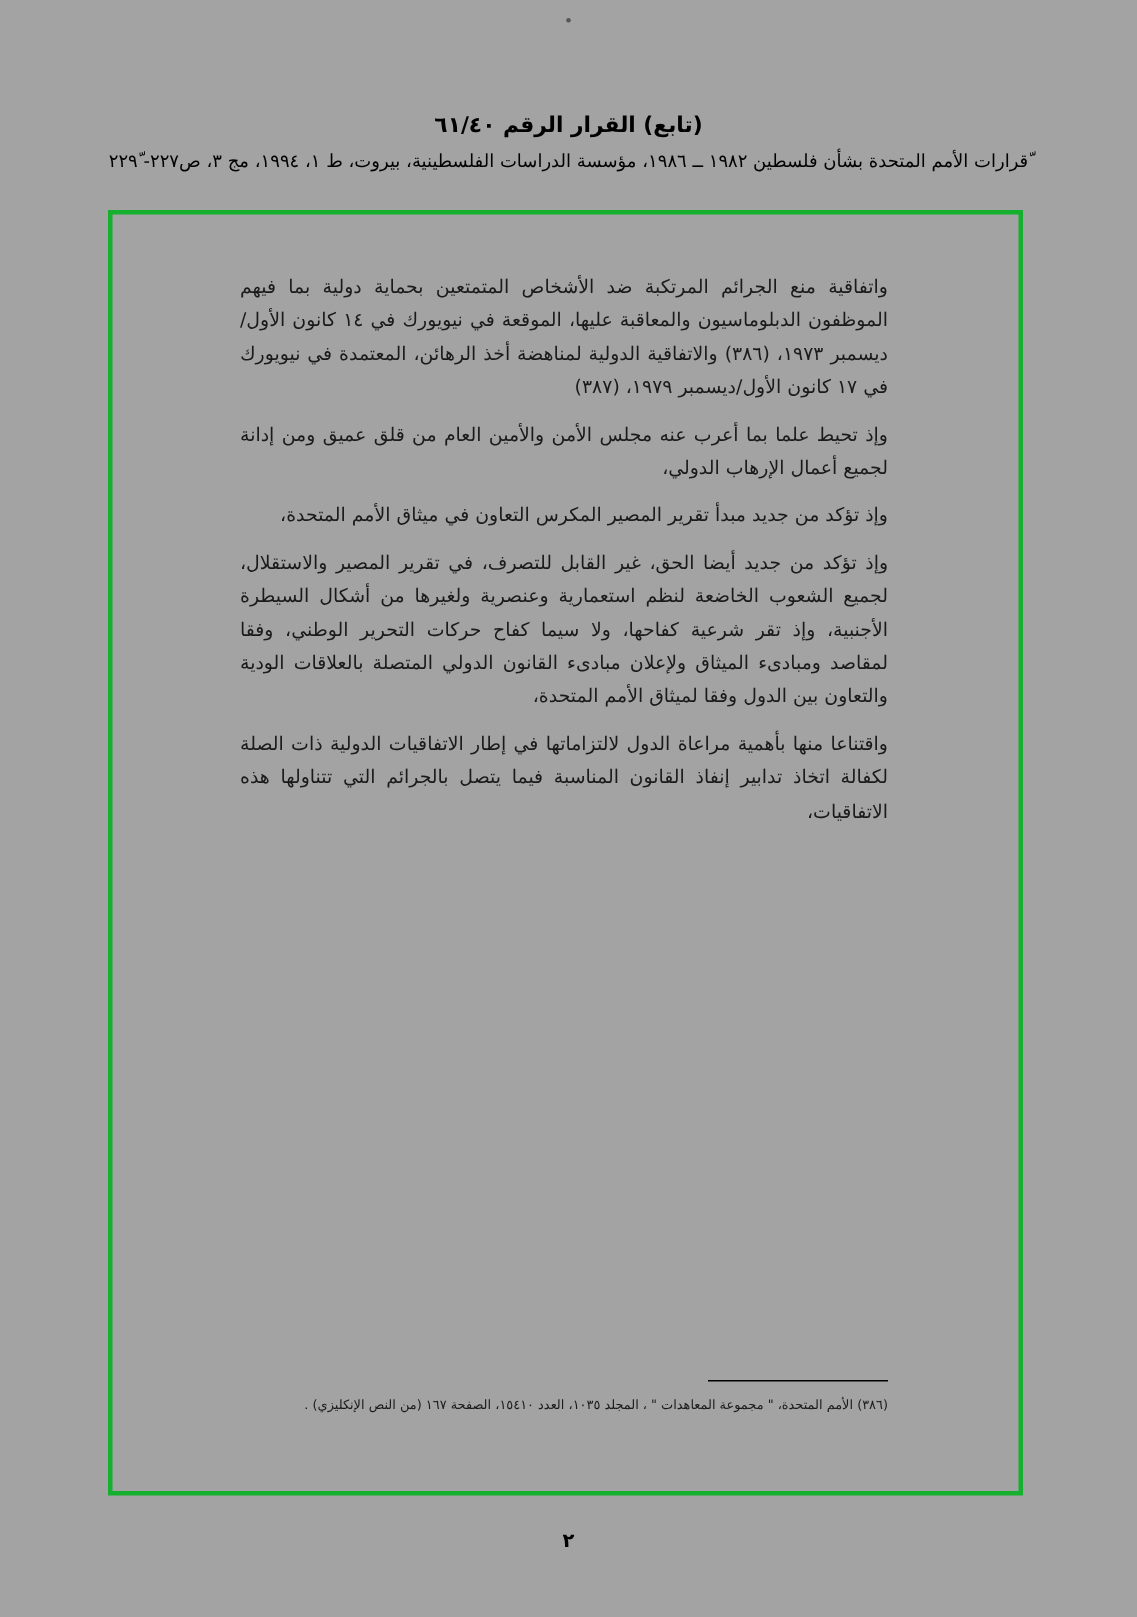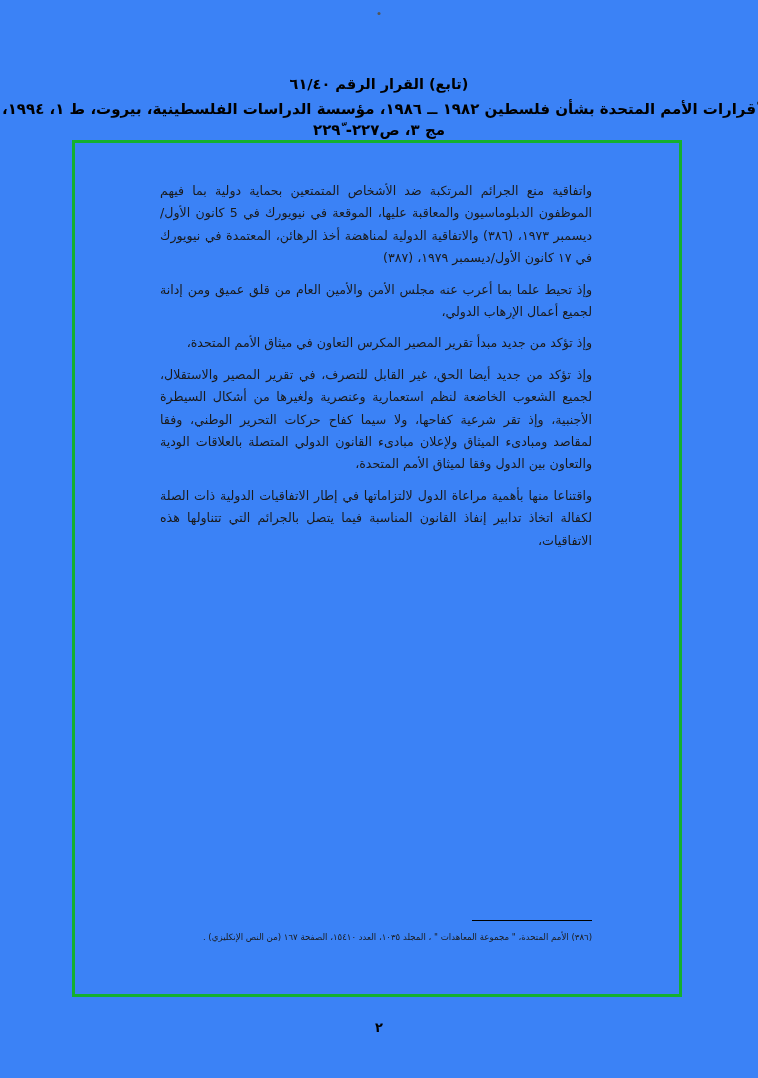--- a/index.html
+++ b/index.html
@@ -4,21 +4,21 @@
 <style>
   html, body {
     margin: 0;
     padding: 0;
     background: #ffffff;
   }
   .page {
     position: relative;
     width: 758px;
     height: 1078px;
-    background: #3b82f6;
+    background: #a3a3a3;
     font-family: "DejaVu Sans", "Liberation Sans", sans-serif;
     overflow: hidden;
   }
   .top-dot {
     position: absolute;
     top: 12px;
     left: 50%;
     transform: translateX(-50%);
     width: 3px;
     height: 3px;
@@ -34,22 +34,22 @@
   }
   .header-title {
     font-size: 14.5px;
     font-weight: bold;
     color: #000;
     letter-spacing: 0px;
     line-height: 1.4;
   }
   .header-sub {
     margin-top: 5px;
-    font-size: 15px;
-    font-weight: bold;
+    font-size: 12px;
+    font-weight: normal;
     color: #000;
     line-height: 1.4;
     direction: rtl;
   }
   .frame {
     position: absolute;
     top: 140px;
     left: 72px;
     width: 610px;
     height: 857px;
@@ -113,21 +113,21 @@
   <div class="top-dot"></div>
 
   <div class="header">
     <div class="header-title">(تابع) القرار الرقم ٦١/٤٠</div>
     <div class="header-sub">ّقرارات الأمم المتحدة بشأن فلسطين ١٩٨٢ ــ ١٩٨٦، مؤسسة الدراسات الفلسطينية، بيروت، ط ١، ١٩٩٤، مج ٣، ص٢٢٧- ٢٢٩ّ</div>
   </div>
 
   <div class="frame"></div>
 
   <div class="content">
-    <p class="para">واتفاقية منع الجرائم المرتكبة ضد الأشخاص المتمتعين بحماية دولية بما فيهم الموظفون الدبلوماسيون والمعاقبة عليها، الموقعة في نيويورك في 5 كانون الأول/ديسمبر ١٩٧٣، (٣٨٦) والاتفاقية الدولية لمناهضة أخذ الرهائن، المعتمدة في نيويورك في ١٧ كانون الأول/ديسمبر ١٩٧٩، (٣٨٧)</p>
+    <p class="para">واتفاقية منع الجرائم المرتكبة ضد الأشخاص المتمتعين بحماية دولية بما فيهم الموظفون الدبلوماسيون والمعاقبة عليها، الموقعة في نيويورك في ١٤ كانون الأول/ديسمبر ١٩٧٣، (٣٨٦) والاتفاقية الدولية لمناهضة أخذ الرهائن، المعتمدة في نيويورك في ١٧ كانون الأول/ديسمبر ١٩٧٩، (٣٨٧)</p>
     <p class="para">وإذ تحيط علما بما أعرب عنه مجلس الأمن والأمين العام من قلق عميق ومن إدانة لجميع أعمال الإرهاب الدولي،</p>
     <p class="para">وإذ تؤكد من جديد مبدأ تقرير المصير المكرس التعاون في ميثاق الأمم المتحدة،</p>
     <p class="para">وإذ تؤكد من جديد أيضا الحق، غير القابل للتصرف، في تقرير المصير والاستقلال، لجميع الشعوب الخاضعة لنظم استعمارية وعنصرية ولغيرها من أشكال السيطرة الأجنبية، وإذ تقر شرعية كفاحها، ولا سيما كفاح حركات التحرير الوطني، وفقا لمقاصد ومبادىء الميثاق ولإعلان مبادىء القانون الدولي المتصلة بالعلاقات الودية والتعاون بين الدول وفقا لميثاق الأمم المتحدة،</p>
     <p class="para">واقتناعا منها بأهمية مراعاة الدول لالتزاماتها في إطار الاتفاقيات الدولية ذات الصلة لكفالة اتخاذ تدابير إنفاذ القانون المناسبة فيما يتصل بالجرائم التي تتناولها هذه الاتفاقيات،</p>
   </div>
 
   <div class="notes">
     <div class="notes-rule"></div>
     <p class="note">(٣٨٦)   الأمم المتحدة، " مجموعة المعاهدات " ، المجلد ١٠٣٥، العدد ١٥٤١٠، الصفحة ١٦٧ (من النص الإنكليزي) .</p>
   </div>

